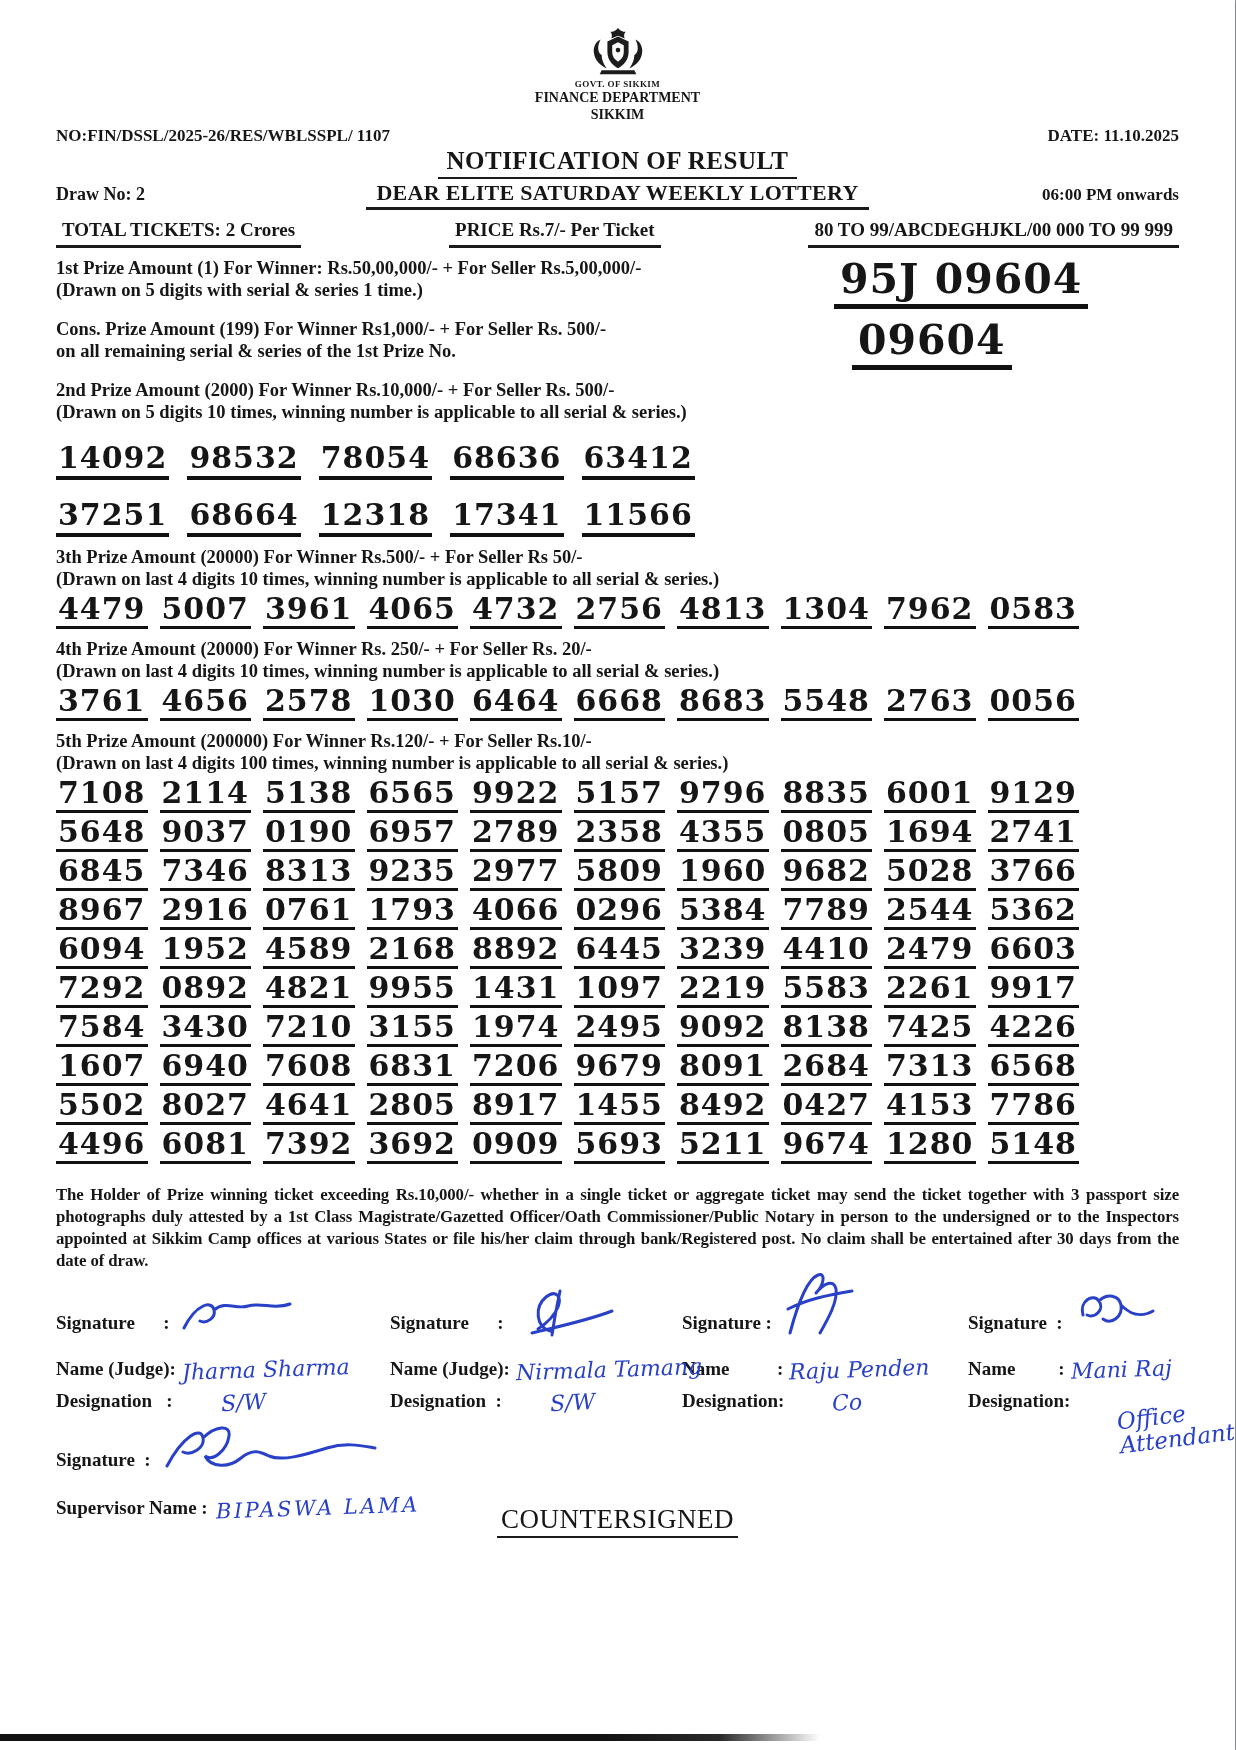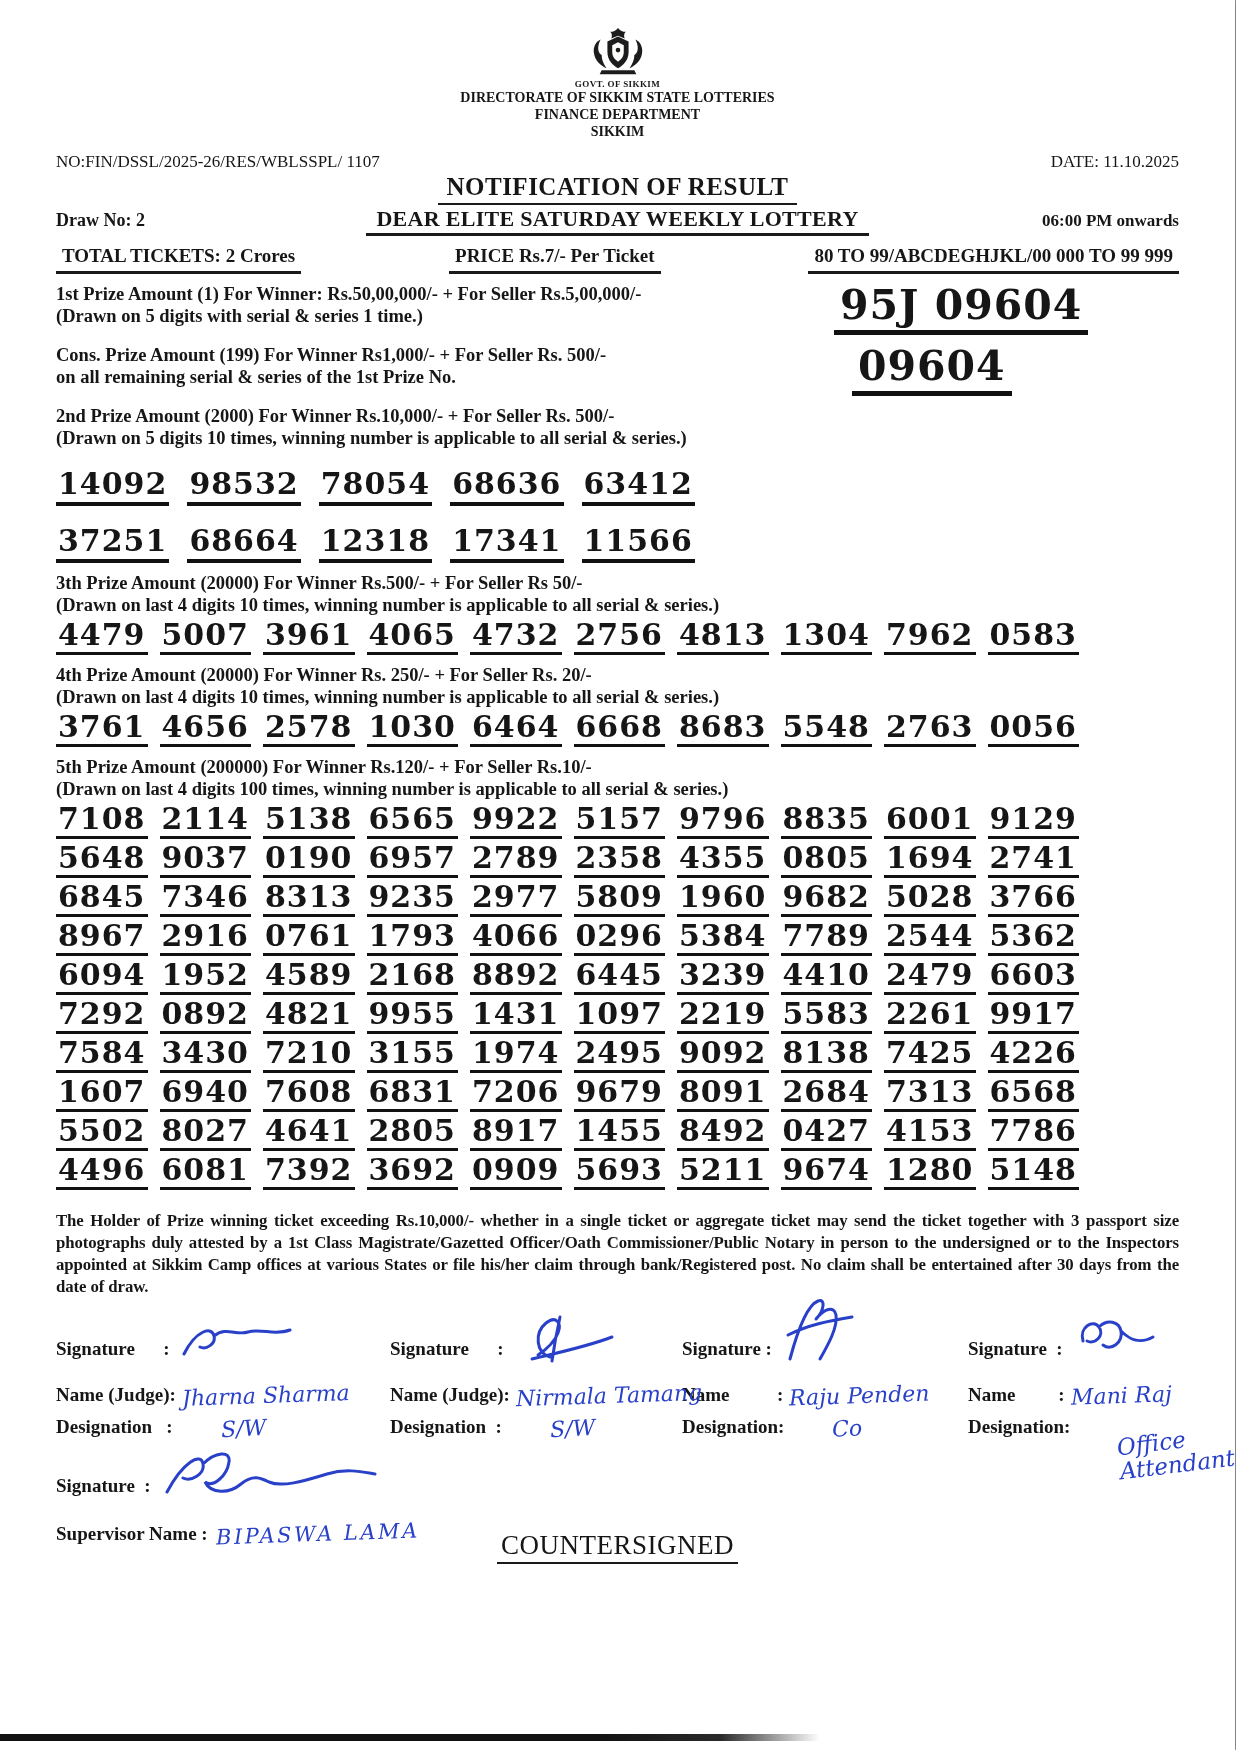--- a/index.html
+++ b/index.html
@@ -8,21 +8,21 @@
     overflow:hidden;font-family:"Liberation Serif",serif;color:#161616;
     box-shadow:0 0 8px rgba(0,0,0,.35);
   }
   .content{padding:26px 56px 0 56px;}
 
   
   .crest{text-align:center;}
   .emblem{display:block;margin:0 auto;}
   .crest-cap{font-size:9px;font-weight:bold;letter-spacing:.4px;margin-top:1px;}
   .org-line{text-align:center;font-weight:bold;font-size:14px;line-height:17px;}
-  .refdate{display:flex;justify-content:space-between;font-size:17px;font-weight:normal;margin-top:12px;}
+  .refdate{display:flex;justify-content:space-between;font-size:17px;font-weight:bold;margin-top:3px;}
   .titlewrap{text-align:center;margin-top:1px;}
   .doc-title{display:inline-block;font-size:25px;font-weight:bold;letter-spacing:.5px;
     border-bottom:2px solid #1a1a1a;padding:0 8px 2px;}
   .intro{font-size:17.5px;font-weight:bold;margin-top:7px;letter-spacing:-.1px;}
   .drawrow{display:flex;justify-content:space-between;align-items:baseline;margin-top:1px;}
   .drawno{font-size:18px;font-weight:bold;min-width:185px;}
   .lotname{font-size:22px;font-weight:bold;border-bottom:3px solid #1a1a1a;padding:0 10px 1px;letter-spacing:.3px;}
   .time{font-size:17px;font-weight:bold;min-width:185px;text-align:right;}
   .ticketsrow{display:flex;justify-content:space-between;margin-top:9px;font-size:19px;font-weight:bold;}
   .ticketsrow .cell{border-bottom:3px solid #1a1a1a;padding:0 6px 4px;}
@@ -84,21 +84,20 @@
         <path d="M31 17 l6 3 v7 c0 5 -3 8 -6 10 c-3 -2 -6 -5 -6 -10 v-7 z" fill="#fcfcfa"></path>
         <circle cx="31" cy="25" r="2.4"></circle>
         <path d="M13 14 c-5 2 -8 8 -7 14 c1 8 7 13 13 16 c-3 -5 -5 -9 -5 -14 c-4 -2 -5 -9 -1 -16 z"></path>
         <path d="M49 14 c5 2 8 8 7 14 c-1 8 -7 13 -13 16 c3 -5 5 -9 5 -14 c4 -2 5 -9 1 -16 z"></path>
         <path d="M14 46 h34 l2 4 h-38 z"></path>
       </svg>
       <div class="crest-cap">GOVT. OF SIKKIM</div>
     </div>
 
     <div>
-      <div class="org-line">DIRECTORATE OF SIKKIM STATE LOTTERIES</div>
       <div class="org-line">FINANCE DEPARTMENT</div>
       <div class="org-line">SIKKIM</div>
     </div>
 
     <div class="refdate">
       <span>NO:FIN/DSSL/2025-26/RES/WBLSSPL/ 1107</span>
       <span>DATE: 11.10.2025</span>
     </div>
 
     <div class="titlewrap">

